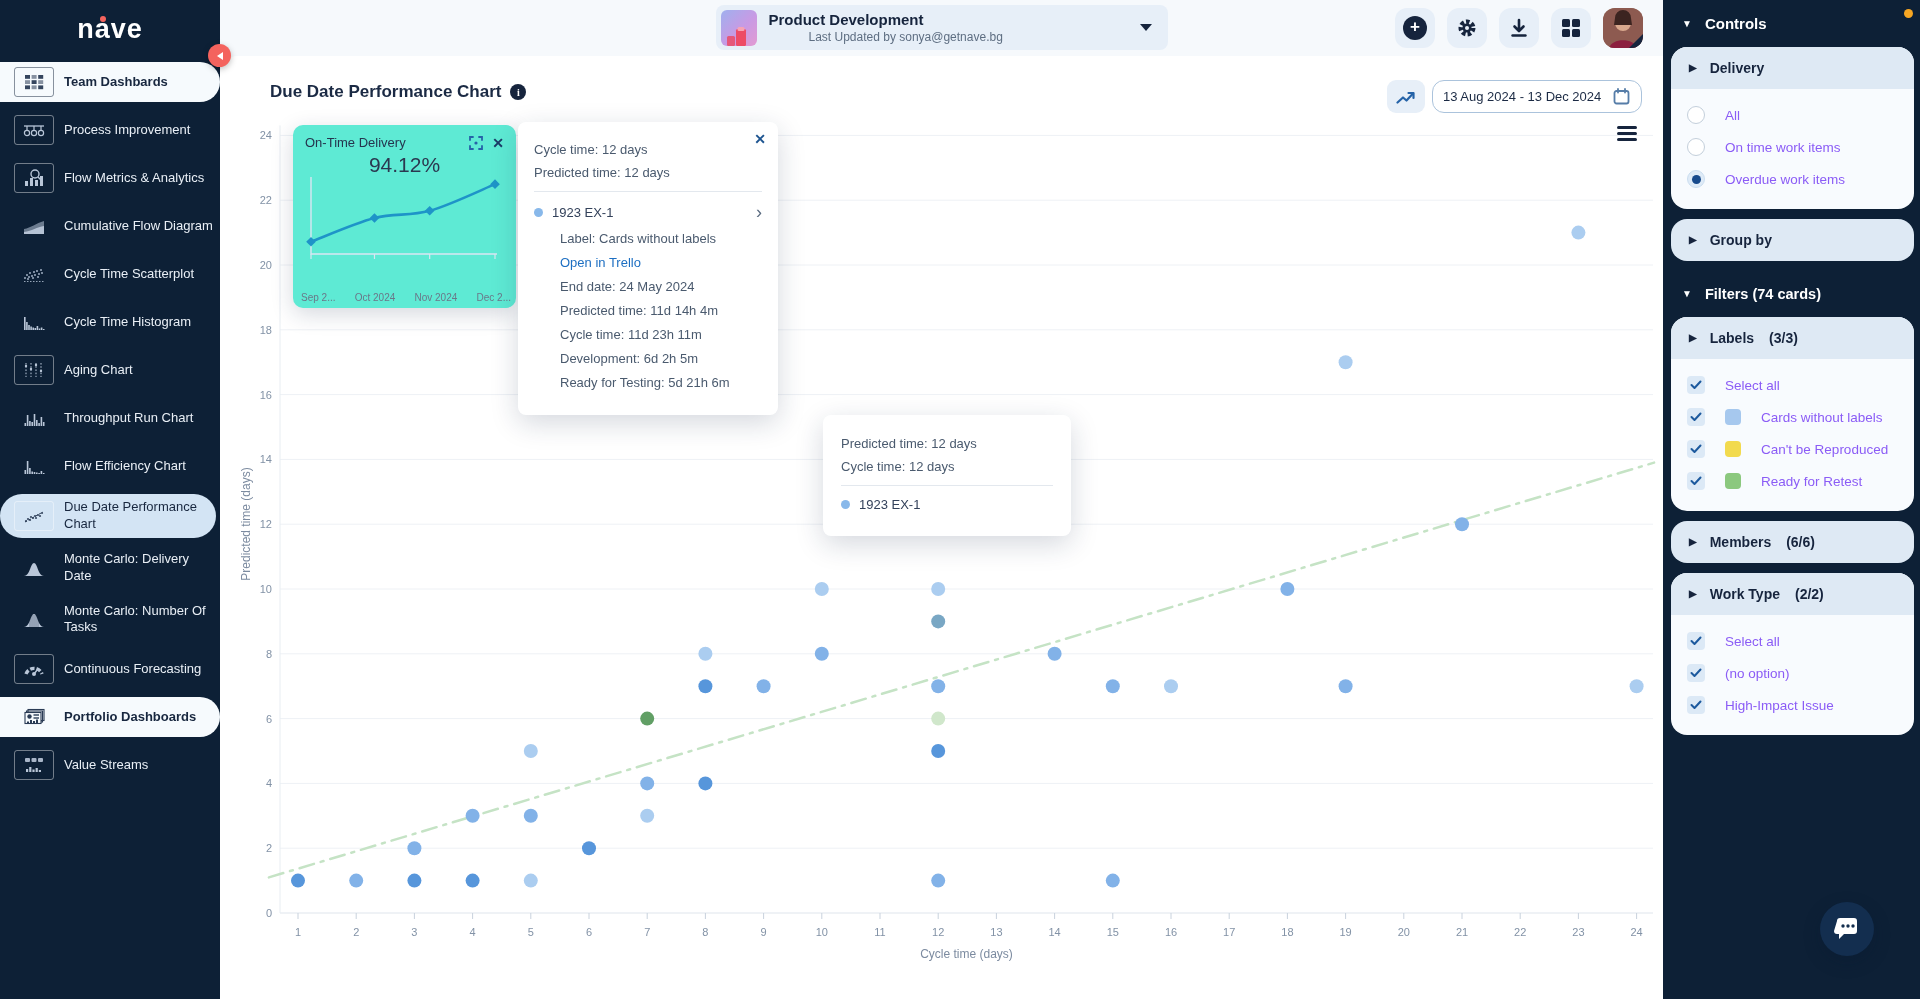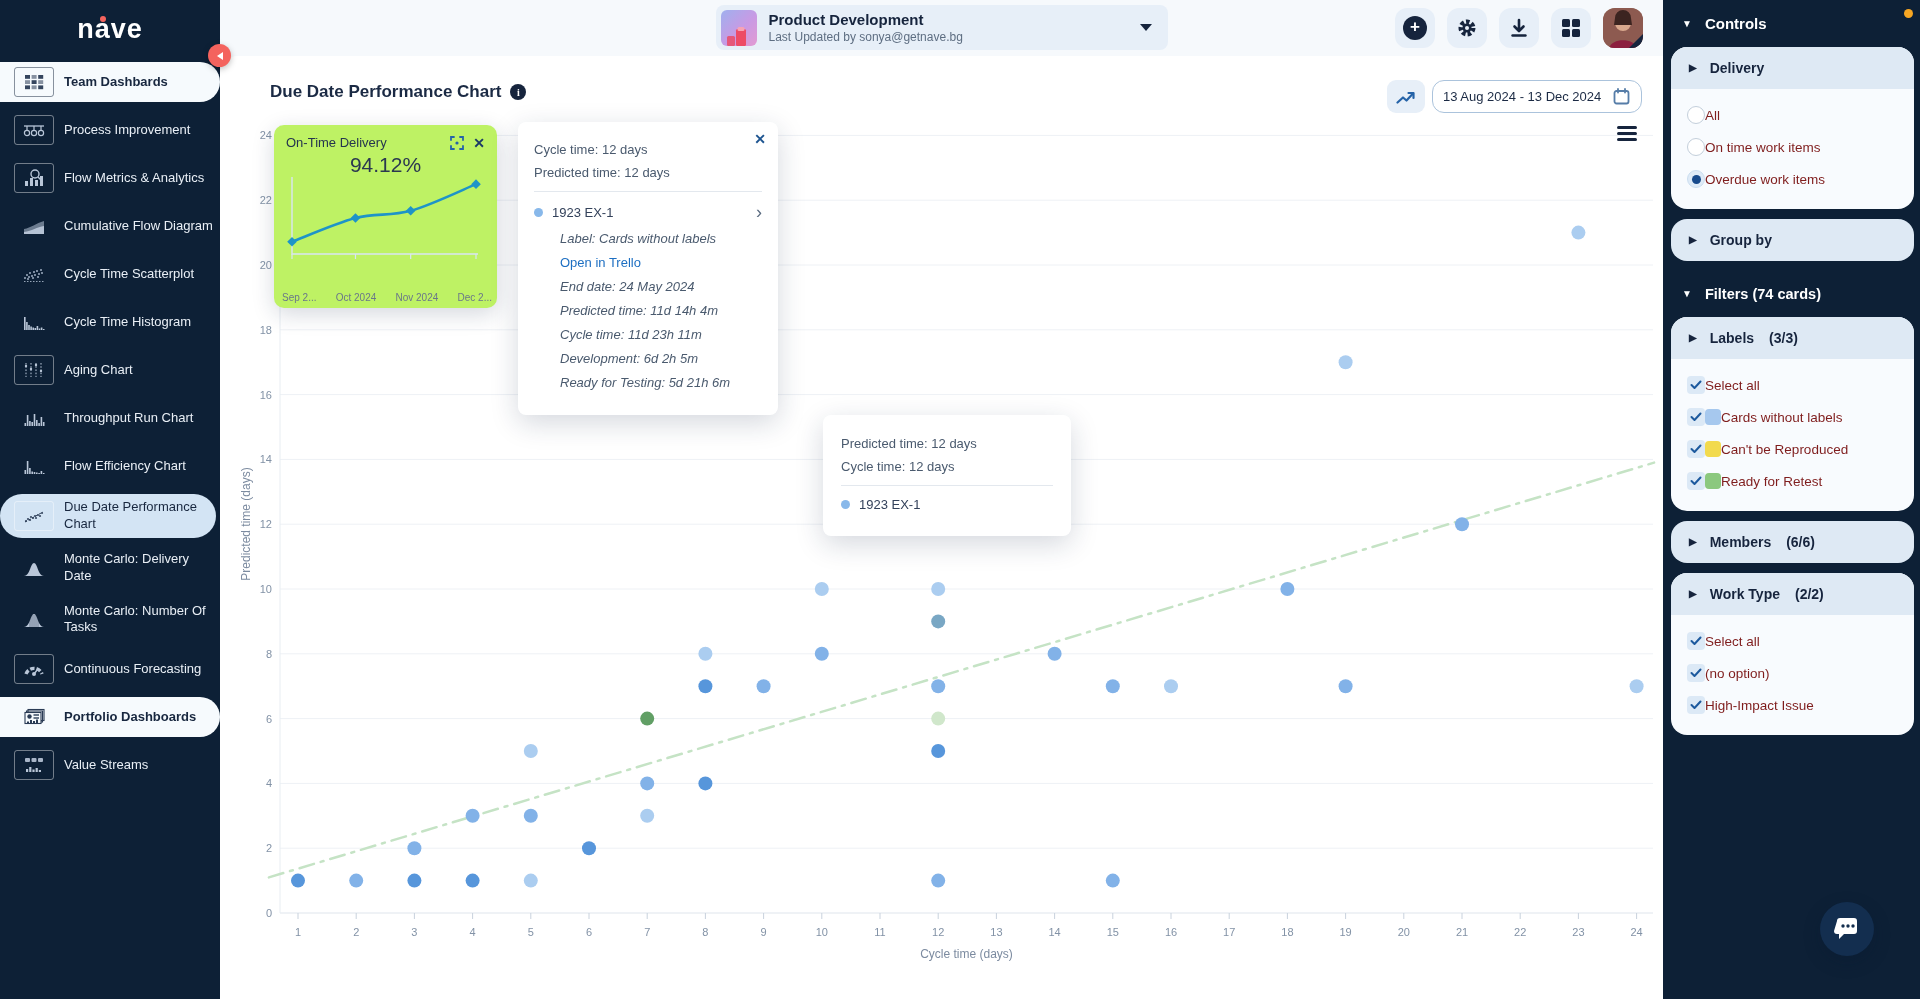--- a/index.html
+++ b/index.html
@@ -20,68 +20,68 @@
   .side-item.active-blue { background:#D3E4F4; color:#18273F; border-radius:24px; margin-right:4px; }
   .side-label { width:150px; }
   .collapse-btn { position:absolute; left:208px; top:44px; width:23px; height:23px; border-radius:50%; background:#F4635E; z-index:9; display:flex; align-items:center; justify-content:center; box-shadow:0 2px 6px rgba(0,0,0,.25); }
   .collapse-tri { width:0; height:0; border-top:4px solid transparent; border-bottom:4px solid transparent; border-right:6px solid #fff; }
 
   
   .topbar { position:absolute; left:220px; top:0; width:1443px; height:56px; background:#F6F9FC; z-index:3; }
   .board-pill { position:absolute; left:50%; transform:translateX(-50%); top:5px; width:452px; height:45px; background:#E7EFF8; border-radius:8px; display:flex; align-items:center; gap:12px; padding:0 16px 0 5px; }
   .board-icon { width:36px; height:36px; border-radius:6px; background:linear-gradient(135deg,#9fb0ee 0%,#c89ae4 55%,#e39ad2 100%); display:flex; align-items:flex-end; justify-content:center; overflow:hidden; }
   .board-title { font-size:15px; font-weight:bold; color:#16243D; }
-  .board-sub { font-size:12px; color:#5E6E82; margin-top:2px; }
+  .board-sub { font-size:12px; color:#5E6E82; margin-top:2px;margin-left:40px; }
   .pill-caret { margin-left:auto; width:0; height:0; border-left:6px solid transparent; border-right:6px solid transparent; border-top:7px solid #16243D; }
   .top-actions { position:absolute; right:20px; top:8px; display:flex; gap:12px; align-items:center; }
   .action-btn { width:40px; height:40px; border-radius:12px; background:#E7EFF8; display:flex; align-items:center; justify-content:center; }
   .plus-circle { width:24px; height:24px; border-radius:50%; background:#16243D; color:#fff; font-size:17px; font-weight:bold; display:flex; align-items:center; justify-content:center; line-height:0; padding-bottom:2px; }
   .avatar-btn { width:40px; height:40px; border-radius:12px; overflow:hidden; position:relative; background:linear-gradient(160deg,#b7a98f 0%,#8d4a46 60%,#6c2f35 100%); }
   .avatar-caret { position:absolute; right:-1px; bottom:-1px; width:0; height:0; border-left:8px solid transparent; border-top:8px solid transparent; border-right:8px solid #16243D; border-bottom:8px solid #16243D; }
 
   
   .main { position:absolute; left:220px; top:56px; width:1443px; height:943px; background:#fff; border-radius:18px 0 0 0; z-index:2; }
   .chart-head { position:absolute; left:50px; top:26px; display:flex; gap:9px; align-items:center; }
   .chart-title { font-size:17px; font-weight:bold; color:#1B2A44; }
   .info-icon { width:16px; height:16px; border-radius:50%; background:#16243D; color:#fff; font-size:10px; font-weight:bold; display:flex; align-items:center; justify-content:center; font-family:"Liberation Serif",serif; }
   .head-right { position:absolute; right:21px; top:24px; display:flex; gap:7px; align-items:center; }
   .trend-btn { width:38px; height:33px; border-radius:9px; background:#E7EFF8; display:flex; align-items:center; justify-content:center; }
   .date-box { height:33px; min-width:210px; border:1.5px solid #ABC3DC; border-radius:12px; background:#fff; padding:0 10px; font-size:13px; color:#1B2A44; display:flex; gap:12px; align-items:center; }
   .menu-btn { position:absolute; right:26px; top:70px; }
 
   
-  .widget { position:absolute; left:54px; top:69px; width:223px; height:183px; background:#bef264; border-radius:10px; box-shadow:0 6px 22px rgba(20,40,70,.18); padding:10px 12px; z-index:4; }
+  .widget { position:absolute; left:73px; top:69px; width:223px; height:183px; background:#5eead4; border-radius:10px; box-shadow:0 6px 22px rgba(20,40,70,.18); padding:10px 12px; z-index:4; }
   .widget-head { display:flex; justify-content:space-between; align-items:center; font-size:13px; color:#25354E; }
   .widget-icons { display:flex; gap:9px; align-items:center; }
   .x-glyph { color:#1B3A66; font-size:14px; font-weight:bold; line-height:1; }
   .widget-value { position:absolute; left:0; right:0; top:28px; text-align:center; font-size:21px; color:#2B3850; }
   .widget-xlabels { position:absolute; left:8px; right:5px; bottom:5px; display:flex; justify-content:space-between; font-size:10px; color:#6A7889; }
 
   .tooltip-card { position:absolute; background:#fff; border-radius:8px; box-shadow:0 8px 28px rgba(20,40,70,.18); z-index:5; font-size:13px; color:#4A5A6E; }
   .pinned-tt { left:298px; top:66px; width:260px; padding:12px 16px 16px; }
   .hover-tt { left:603px; top:359px; width:248px; padding:13px 18px 14px; }
   .tt-row { margin:8px 0; }
   .tt-close { position:absolute; right:12px; top:9px; color:#1D5490; font-weight:bold; font-size:14px; }
   .tt-divider { border-top:1px solid #E3E8EE; margin:11px 0; }
   .tt-card-row { display:flex; align-items:center; gap:9px; color:#33415A; margin:10px 0; }
   .tt-dot { width:9px; height:9px; border-radius:50%; background:#88B8EA; flex:none; }
   .tt-chevron { margin-left:auto; color:#5A6B80; font-size:18px; line-height:1; }
-  .tt-indent { margin:9px 0 9px 26px;font-style:italic; }
+  .tt-indent { margin:9px 0 9px 26px; }
   .tt-link { color:#1D6FC2; margin:9px 0 9px 26px; }
 
   
   .right-panel { position:absolute; right:0; top:0; width:257px; height:999px; background:#0D2036; z-index:7; color:#fff; }
   .panel-head { display:flex; align-items:center; gap:13px; padding:15px 0 15px 19px; font-size:15px; font-weight:bold; }
   .tri { font-size:10px; line-height:1; }
   .orange-dot { position:absolute; top:9px; right:7px; width:9px; height:9px; border-radius:50%; background:#F6A623; }
   .p-card { margin:0 6px 10px 8px; border-radius:16px; overflow:hidden; background:#F8FBFE; }
   .p-card-head { background:#DEE9F4; padding:13px 18px; display:flex; gap:13px; align-items:center; color:#16243D; font-size:14px; font-weight:bold; }
   .p-count { margin-left:2px; }
   .p-card-body { padding:10px 16px 14px; }
-  .opt-row { display:flex; align-items:center; gap:0; padding:7px 0; font-size:13.5px; color:#7f1d1d; }
+  .opt-row { display:flex; align-items:center; gap:20px; padding:7px 0; font-size:13.5px; color:#8b5cf6; }
   .radio { width:18px; height:18px; border-radius:50%; border:1.5px solid #C3CFDB; background:#fff; flex:none; display:flex; align-items:center; justify-content:center; }
   .radio.sel { border-color:#CBDEF0; background:#DFEBF7; }
   .radio.sel::after { content:""; width:9px; height:9px; border-radius:50%; background:#174A8C; }
   .checkbox { width:18px; height:18px; border-radius:4px; background:#DCE9F6; flex:none; display:flex; align-items:center; justify-content:center; }
   .chip { width:16px; height:16px; border-radius:4px; flex:none; }
   .panel-dark-head { display:flex; align-items:center; gap:13px; padding:15px 0 15px 19px; font-size:14.5px; font-weight:bold; color:#fff; }
 
   .chat-btn { position:absolute; right:46px; bottom:43px; width:54px; height:54px; border-radius:50%; background:#132E4F; display:flex; align-items:center; justify-content:center; z-index:10; box-shadow:0 6px 16px rgba(10,25,50,.35); }
 </style>
 </head>

